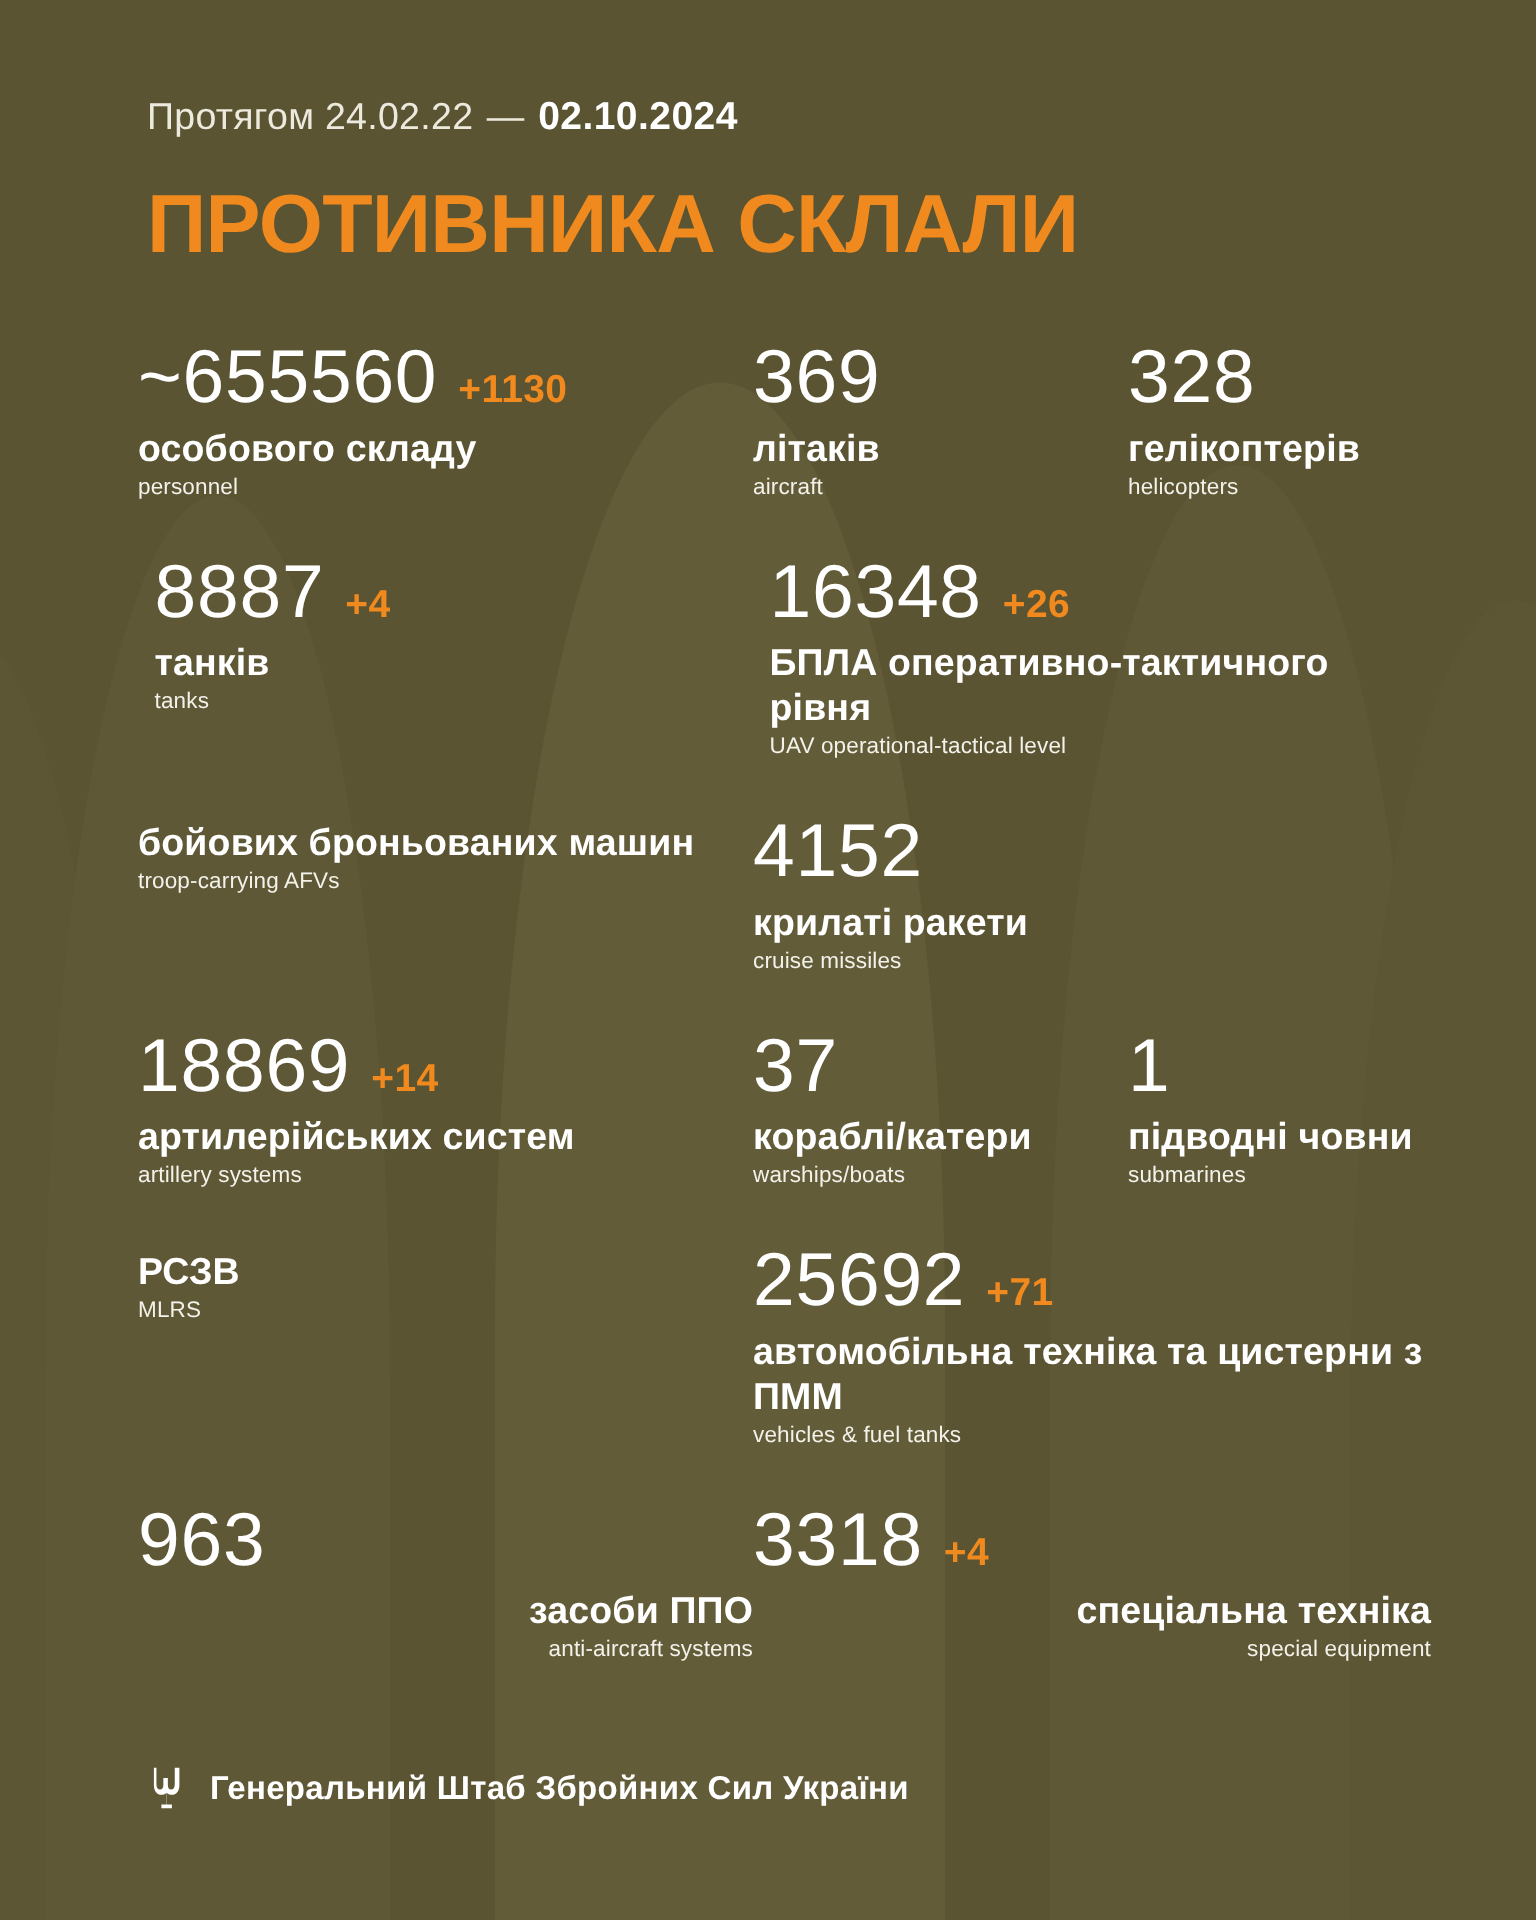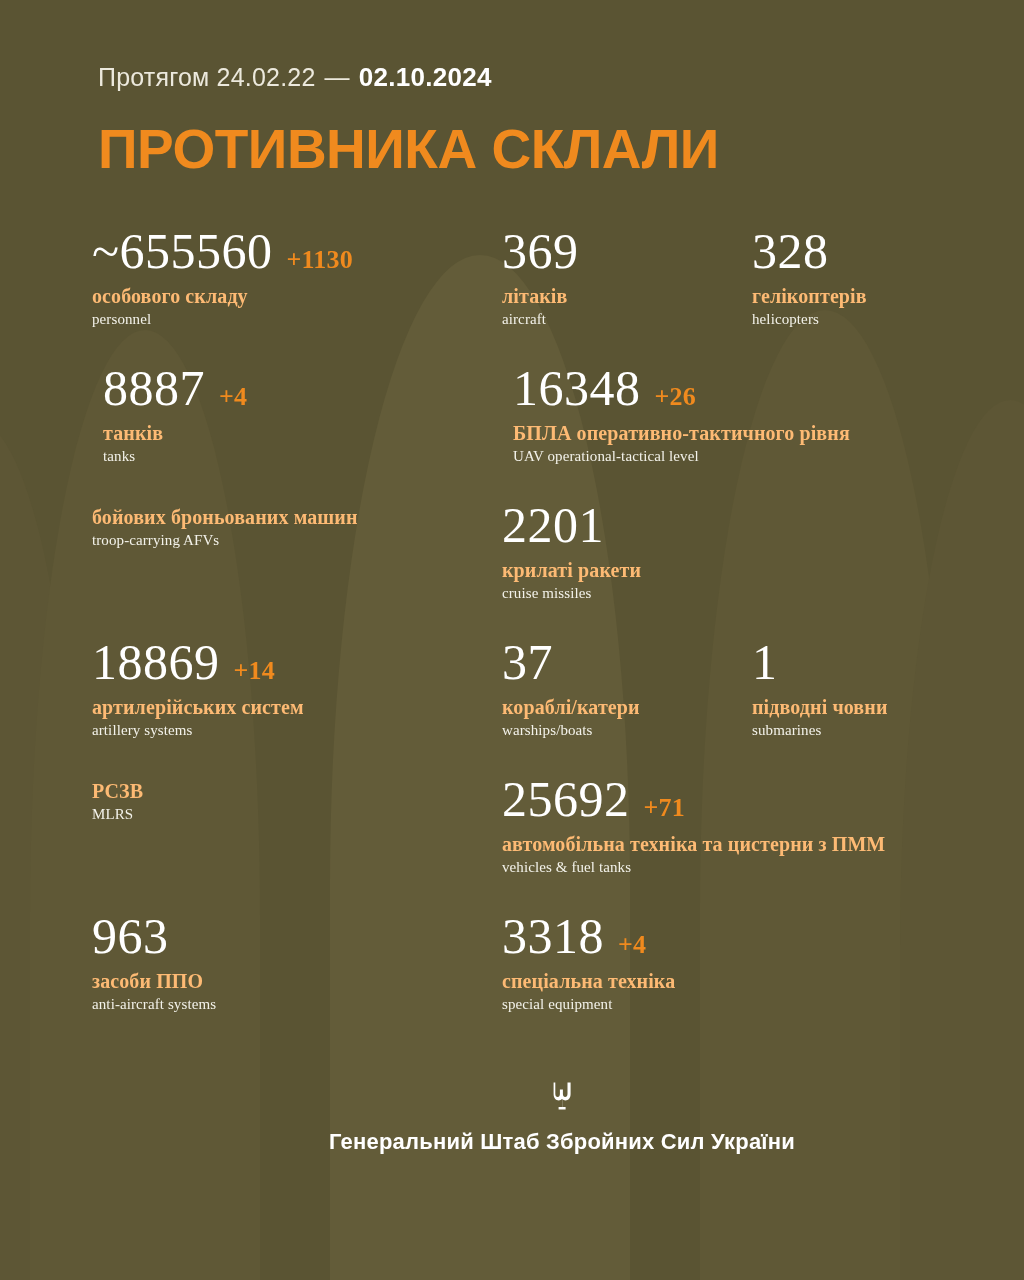--- a/index.html
+++ b/index.html
@@ -107,21 +107,20 @@
   .grid {
     margin: 44px 0 0 0;
     padding: 0 70px 0 92px;
     display: grid;
     grid-template-columns: 410px 250px 1fr;
     row-gap: 0;
   }
 
   .stat {
     padding: 0 0 34px 0;
-    font-family: Liberation Serif, serif;
   }
   .stat .numrow {
     display: flex;
     align-items: baseline;
     gap: 14px;
     white-space: nowrap;
   }
   .stat .value {
     font-size: 50px;
     font-weight: 400;
@@ -130,55 +129,54 @@
     letter-spacing: 0.5px;
   }
   .stat .delta {
     font-size: 26px;
     font-weight: 700;
     color: #f08a1e;
     letter-spacing: 0.2px;
   }
   .stat .label-ua {
     margin-top: 6px;
-    font-size: 20px;
-    font-weight: 700;
-    color: #fdba74;
+    font-size: 25px;
+    font-weight: 700;
+    color: #ffffff;
     letter-spacing: 0.1px;
     line-height: 1.2;
   }
   .stat .label-en {
     margin-top: 2px;
     font-size: 15px;
     font-weight: 400;
     color: #f3f2ea;
     letter-spacing: 0.1px;
     line-height: 1.2;
   }
 
   
   .r1 { grid-row: 1; }
   .r2 { grid-row: 2; margin-left: 11px; }
   .r3 { grid-row: 3; }
   .r4 { grid-row: 4; }
   .r5 { grid-row: 5; }
-  .r6 { grid-row: 6; }
+  .r6 { grid-row: 6; text-align: right; }
   .c1 { grid-column: 1; }
   .c2 { grid-column: 2; }
   .c3 { grid-column: 3; }
   .c23 { grid-column: 2 / span 2; }
 
   
   .footer {
     margin: 34px 0 0 0;
     padding-left: 100px;
     display: flex;
     align-items: center;
     gap: 18px;
-    flex-direction: column;
   }
   .trident {
     width: 22px;
     height: 30px;
     display: block;
   }
   .footer-text {
     font-size: 22px;
     font-weight: 700;
     color: #ffffff;
@@ -255,21 +253,21 @@
       <div class="label-en">UAV operational-tactical level</div>
     </div>
 
     <div class="stat r3 c1">
       <div class="label-ua">бойових броньованих машин</div>
       <div class="label-en">troop-carrying AFVs</div>
     </div>
 
     <div class="stat r3 c23">
       <div class="numrow">
-        <span class="value">2201</span>
+        <span class="value">4152</span>
         <span class="delta"></span>
       </div>
       <div class="label-ua">крилаті ракети</div>
       <div class="label-en">cruise missiles</div>
     </div>
 
     <div class="stat r4 c1">
       <div class="numrow">
         <span class="value">18869</span>
         <span class="delta">+14</span>

